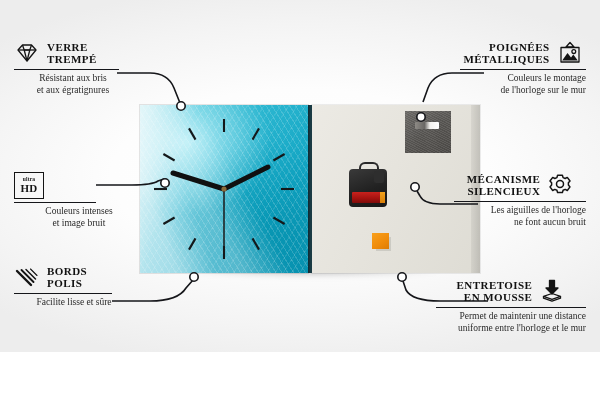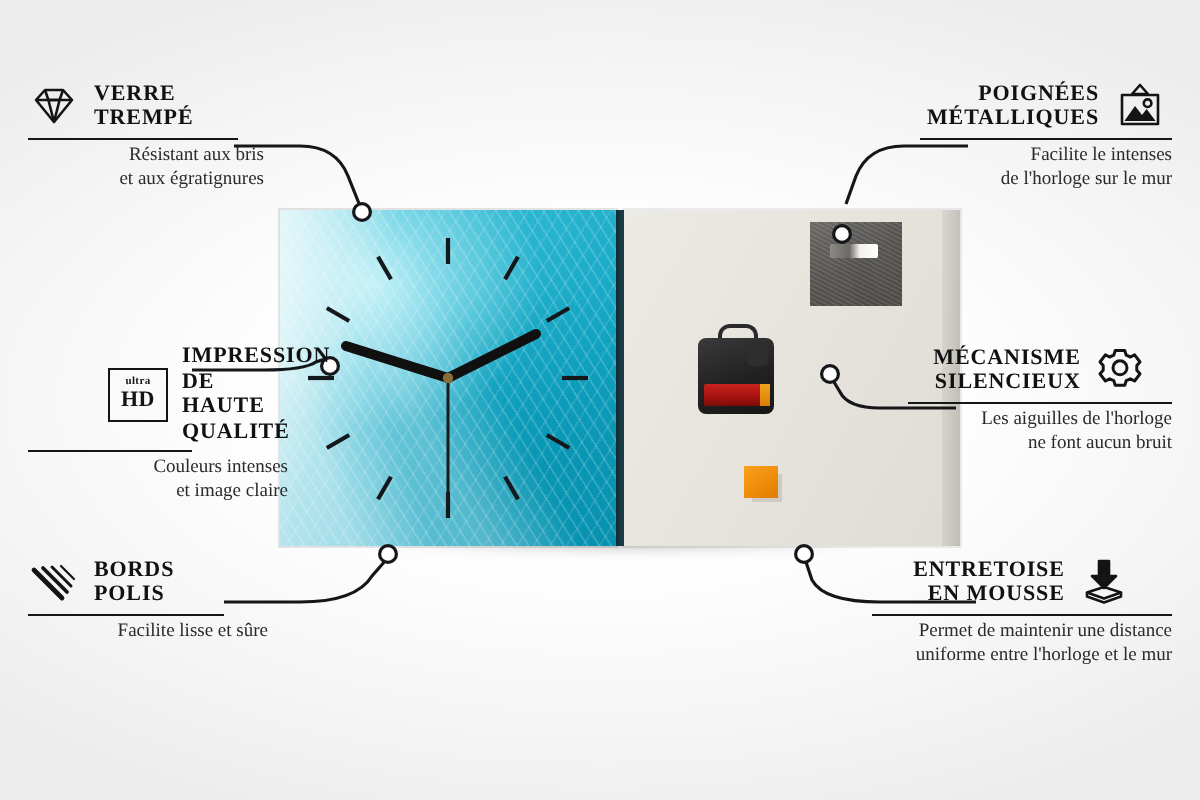--- a/index.html
+++ b/index.html
@@ -2,21 +2,21 @@
 <html><head>
 <meta charset="utf-8">
 <style>
   html,body{margin:0;padding:0;}
   body{
     width:600px;height:400px;overflow:hidden;
     font-family:"Liberation Serif",serif;
     background:#ffffff;
   }
   #stage{
-    position:relative;width:600px;height:400px;
+    position:relative;width:600px;height:352px;
     background:
       radial-gradient(ellipse 70% 55% at 50% 50%, #ffffff 0%, #fdfdfd 45%, #f4f4f4 78%, #ededed 100%);
     overflow:hidden;
     text-decoration:underline;
   }
   
   #product{
     position:absolute;left:140px;top:105px;width:340px;height:170px;
   }
   .panel-shadow{
@@ -104,30 +104,29 @@
     font-weight:bold;font-size:11px;letter-spacing:.45px;line-height:12.5px;
     color:#111111;text-transform:uppercase;
   }
   .co-rule{height:1px;background:#15161a;margin-top:3px;}
   .co-sub{
     font-size:9.5px;line-height:11.5px;color:#2a2a2a;margin-top:3px;
     white-space:pre-line;
   }
   .left .co-head{justify-content:flex-start;}
   .left .co-title{text-align:left;}
-  .left .co-sub{text-align:right;}
+  .left .co-sub{text-align:center;}
   .right .co-head{justify-content:center;}
   .right .co-title{text-align:right;}
   .right .co-sub{text-align:right;}
   .ic{width:26px;height:26px;flex:0 0 26px;display:block;}
   .hdicon{
     width:28px;height:25px;flex:0 0 28px;border:1.6px solid #141414;
     display:flex;flex-direction:column;align-items:center;justify-content:center;
     line-height:1;
-    margin-left:40px;
   }
   .hdicon .u{font-size:5.5px;font-weight:bold;letter-spacing:.2px;color:#141414;}
   .hdicon .hd{font-size:11px;font-weight:bold;letter-spacing:.3px;color:#141414;margin-top:.5px;}
   svg{display:block;}
   #links{position:absolute;left:0;top:0;width:600px;height:400px;pointer-events:none;}
 </style>
 </head>
 <body>
 
 <div id="stage">
@@ -213,28 +212,27 @@
     <div class="co-sub">Résistant aux bris
 et aux égratignures</div>
   </div>
 
   <div class="callout left" style="left:14px;top:172px;width:130px;">
     <div class="co-head">
       <span class="hdicon">
         <span class="u">ultra</span>
         <span class="hd">HD</span>
       </span>
-      <span class="co-title"><span>IMPRESSION DE</span><br><span>HAUTE QUALITÉ</span></span>
     </div>
     <div class="co-rule" style="width:82px;"></div>
     <div class="co-sub">Couleurs intenses
-et image claire</div>
-  </div>
-
-  <div class="callout left" style="left:14px;top:278px;width:120px;">
+et image bruit</div>
+  </div>
+
+  <div class="callout left" style="left:14px;top:264px;width:120px;">
     <div class="co-head">
       <span class="ic">
         <svg viewBox="0 0 26 26" width="26" height="26">
           <g stroke="#141414" stroke-linecap="round">
             <path d="M3 7 L17 21" stroke-width="2.4"></path>
             <path d="M7.5 6 L19.5 18" stroke-width="1.9"></path>
             <path d="M12 5.5 L21.5 15" stroke-width="1.5"></path>
             <path d="M16.5 5 L23 11.5" stroke-width="1.1"></path>
           </g>
         </svg>
@@ -253,21 +251,21 @@
           <g fill="none" stroke="#141414" stroke-width="1.3" stroke-linejoin="round">
             <path d="M13 2.5 L9 7 H17 Z"></path>
             <rect x="4" y="7.5" width="18" height="14.5"></rect>
             <path d="M5.2 20.5 L10.5 13 L14 17.5 L16.3 14.5 L20.8 20.5 Z" fill="#141414" stroke="none"></path>
             <circle cx="16.8" cy="11.6" r="1.9"></circle>
           </g>
         </svg>
       </span>
     </div>
     <div class="co-rule" style="width:126px;margin-left:auto;"></div>
-    <div class="co-sub">Facilite le intenses
+    <div class="co-sub">Couleurs le montage
 de l'horloge sur le mur</div>
   </div>
 
   <div class="callout right" style="left:454px;top:172px;width:132px;">
     <div class="co-head">
       <span class="co-title"><span>MÉCANISME</span><br><span>SILENCIEUX</span></span>
       <span class="ic">
         <svg viewBox="0 0 26 26" width="26" height="26">
           <g fill="none" stroke="#141414" stroke-width="1.5" stroke-linejoin="round">
             <path d="M10.6 3.3 H15.4 L16.1 5.6 L18.2 6.5 L20.3 5.4 L23 9 L21.4 10.8 L21.4 13.1 L23 14.9 L20.3 18.5 L18.2 17.4 L16.1 18.3 L15.4 20.6 H10.6 L9.9 18.3 L7.8 17.4 L5.7 18.5 L3 14.9 L4.6 13.1 L4.6 10.8 L3 9 L5.7 5.4 L7.8 6.5 L9.9 5.6 Z"></path>

